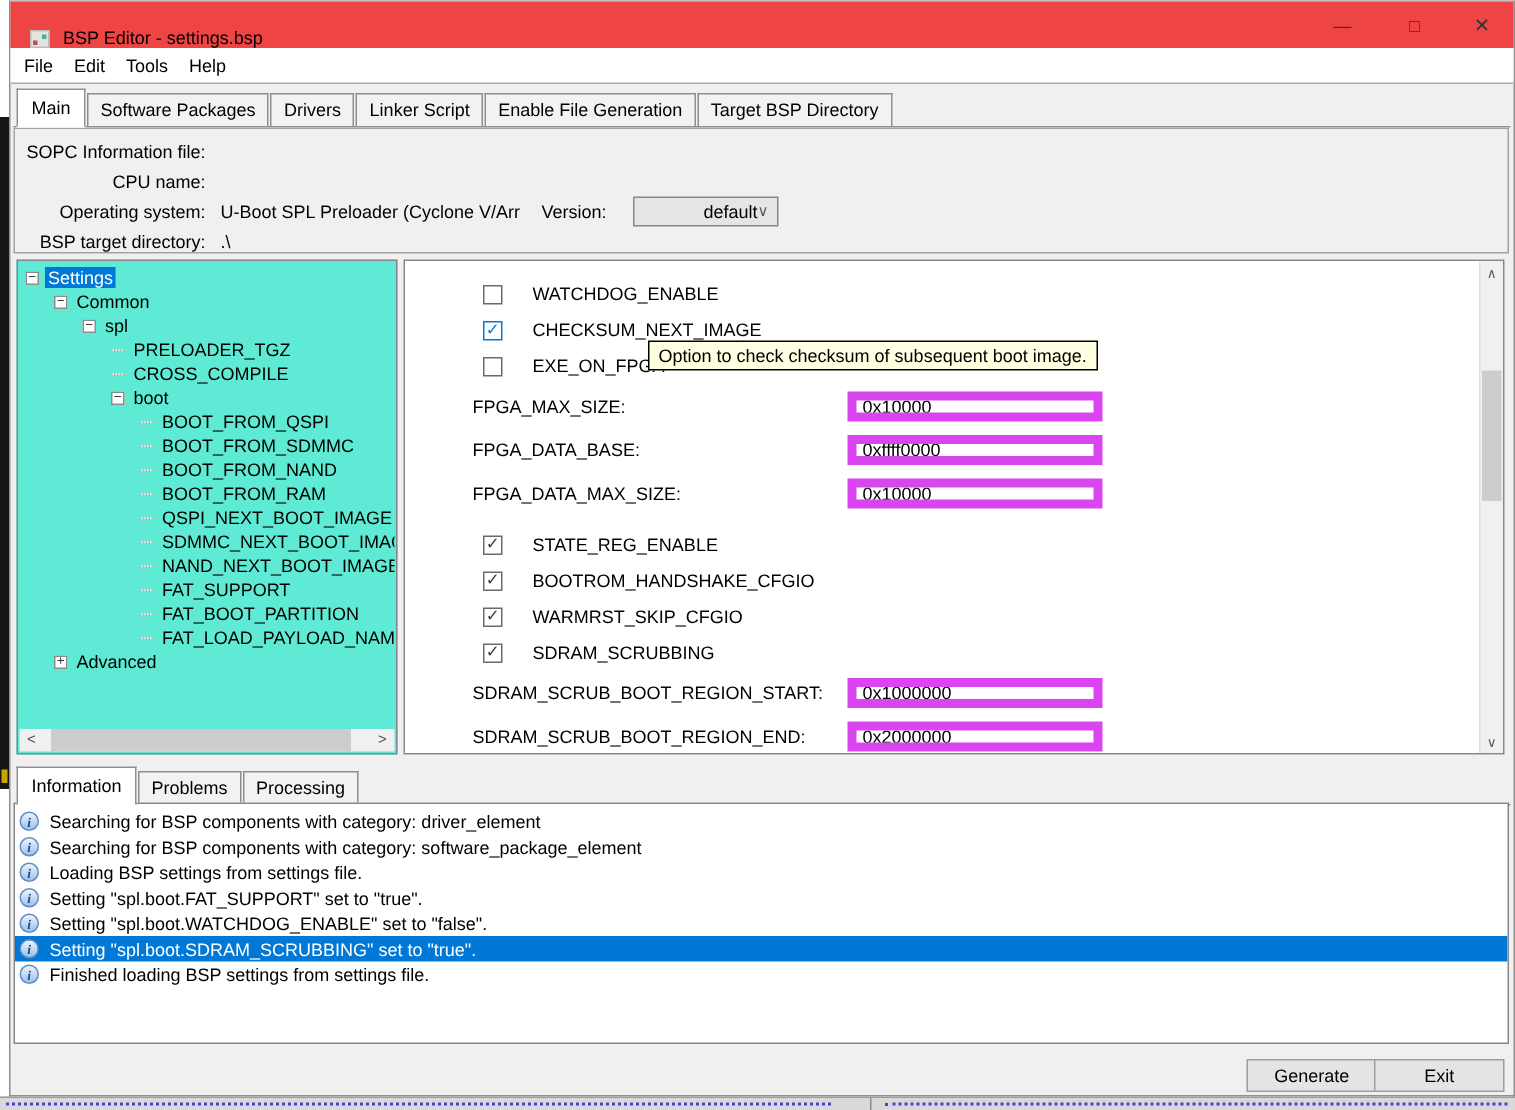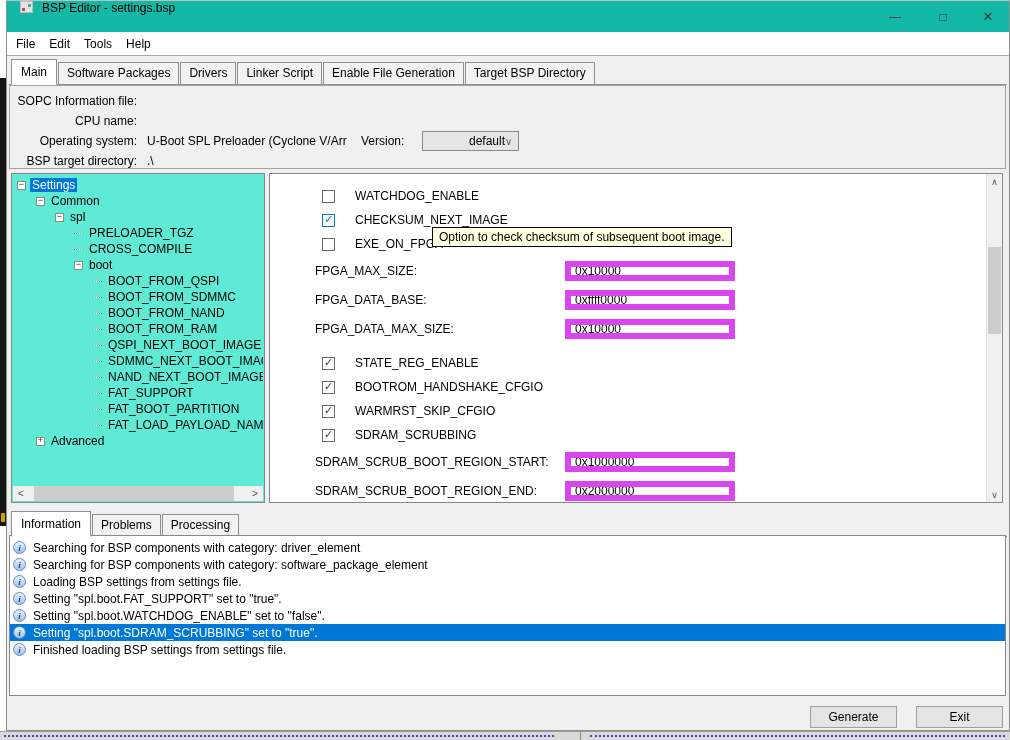--- a/index.html
+++ b/index.html
@@ -17,21 +17,21 @@
   .bg-frag { position:absolute; top:3px; height:0; border-bottom:2px dotted #2020cc; opacity:.8; }
   .bg-frag.f1 { left:4px; width:550px; }
   .bg-frag.f2 { left:590px; width:415px; }
   .bg-div { position:absolute; left:580px; top:0; bottom:0; border-left:1px solid #8a8a8a; }
 
   
   .window {
     position:absolute; left:6px; top:0; width:1004px; height:731px;
     background:#f0f0f0; border:1px solid #8f8f8f; border-top-color:#c0c0c0;
   }
-  .titlebar { position:absolute; left:0; top:0; right:0; height:31px; background:#14b8a6; display:flex; align-items:flex-start; }
+  .titlebar { position:absolute; left:0; top:0; right:0; height:31px; background:#ef4444; display:flex; align-items:flex-end; }
   .app-icon { width:13px; height:12px; margin-left:13px; background:#e3e3e3; border:1px solid #bdbdbd; position:relative; }
   .app-icon::before { content:""; position:absolute; left:1px; bottom:1px; width:3px; height:3px; background:#c05050; }
   .app-icon::after { content:""; position:absolute; right:1px; top:2px; width:3px; height:3px; background:#4fae8a; }
   .title-text { margin-left:9px; }
   .win-btn { position:absolute; top:0; height:31px; width:32px; display:flex; align-items:center; justify-content:center; color:#333; font-size:12px; }
   .win-btn.min { right:98px; }
   .win-btn.max { right:50px; }
   .win-btn.close { right:5px; font-size:13px; }
 
   .menubar { position:absolute; left:0; top:31px; right:0; height:24px; background:#fff; border-bottom:1px solid #aaa; display:flex; align-items:center; padding-left:2px; }
@@ -92,21 +92,21 @@
   
   .info-panel { position:absolute; left:2px; top:534px; width:997px; height:161px; background:#fff; border:1px solid #828790; padding-top:3px; overflow:hidden; }
   .log-row { height:17px; display:flex; align-items:center; padding-left:3px; white-space:nowrap; }
   .log-row.selected { background:#0078d7; color:#fff; }
   .log-icon { width:13px; height:13px; border-radius:50%; background:linear-gradient(#eef4fc,#9dc1e9); border:1px solid #5d8cc9; color:#184b8d; flex:none; display:flex; align-items:center; justify-content:center; font:bold 9px "Liberation Serif", serif; font-style:italic; }
   .log-icon::before { content:"i"; }
   .log-text { margin-left:7px; }
 
   
   .btn { position:absolute; top:705px; width:87px; height:22px; background:#e4e4e4; border:1px solid #9f9f9f; display:flex; align-items:center; justify-content:center; }
-  .btn.generate { left:803px; }
+  .btn.generate { left:824px; }
   .btn.exit { left:909px; }
 </style>
 </head>
 <body>
 
 <div class="bg-left-strip"></div>
 <div class="bg-bottom-strip">
   <div class="bg-frag f1"></div>
   <div class="bg-frag f2"></div>
   <div class="bg-div"></div>

